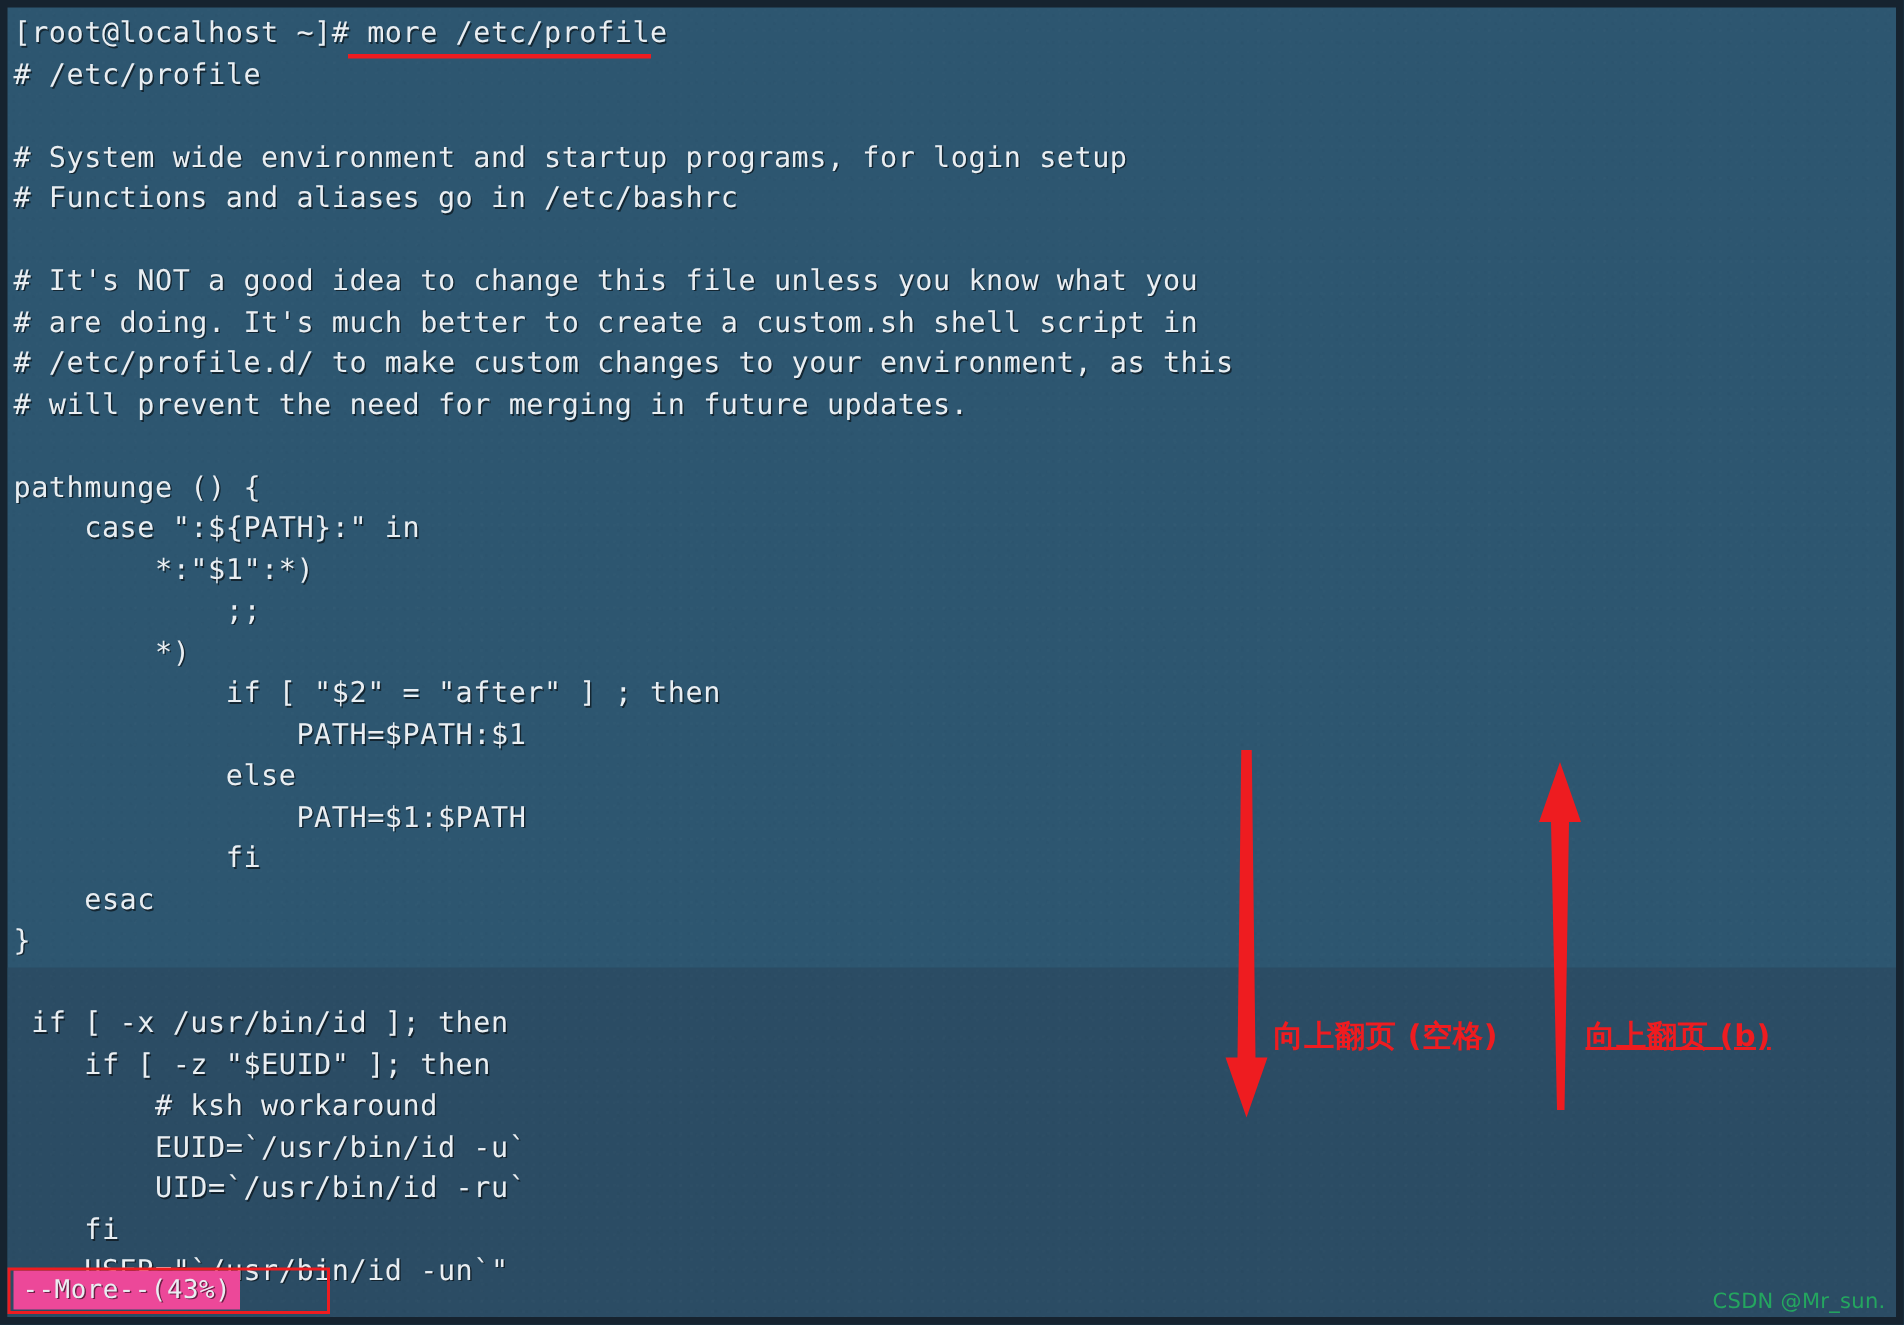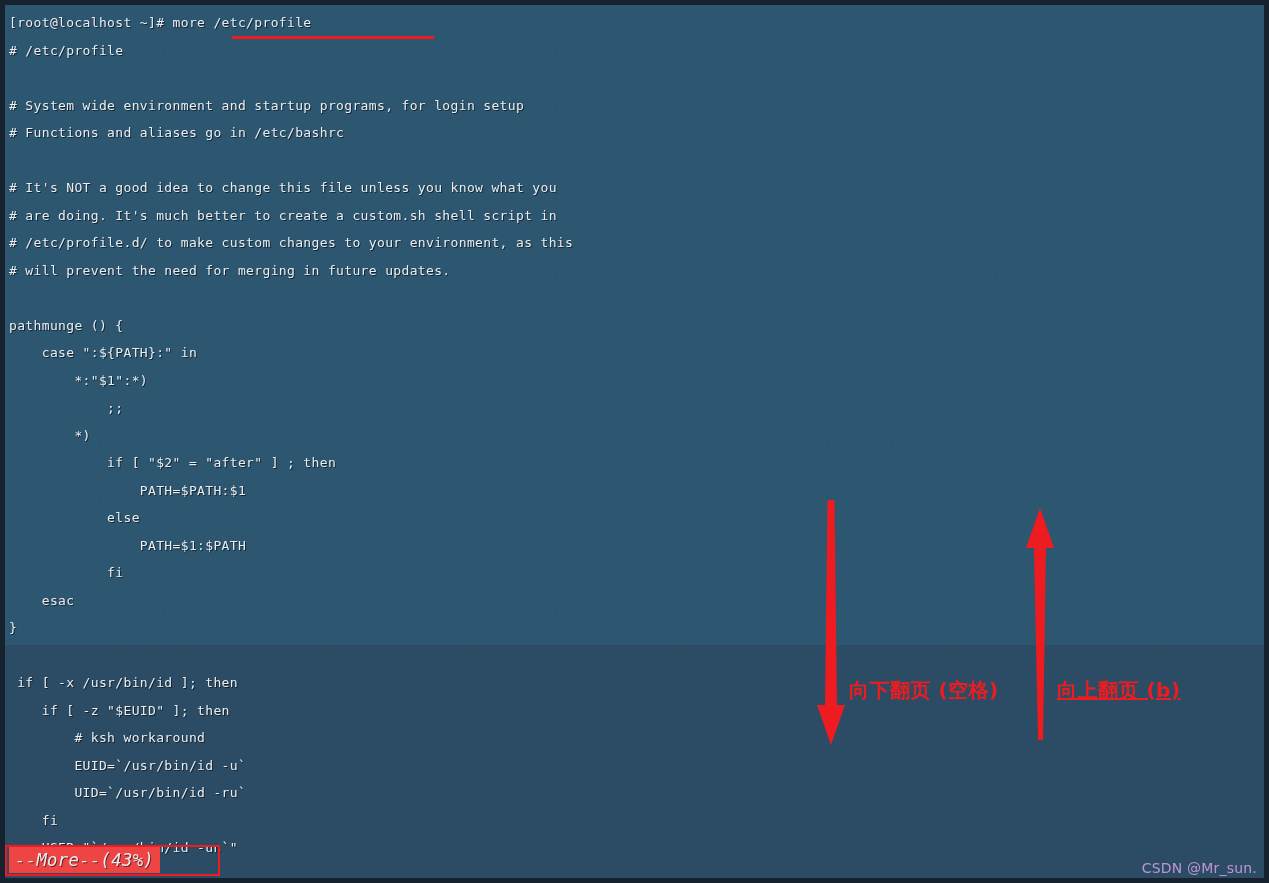--- a/index.html
+++ b/index.html
@@ -39,42 +39,41 @@
       radial-gradient(circle at 78% 37%, rgba(255,255,255,.04) 0 1px, transparent 1px),
       radial-gradient(circle at 31% 84%, rgba(0,0,0,.05) 0 1px, transparent 1px);
     background-size: 7px 7px, 9px 9px, 11px 11px, 13px 13px;
     pointer-events: none;
   }
   
   #term-text {
     position: absolute;
     left: 9px; top: 9px;
     right: 0; bottom: 0;
-    font-size: 13px;
+    font-size: 19px;
     line-height: 27.52px;
     letter-spacing: 0.35px;
     color: #e9eef2;
     white-space: pre;
     text-shadow: 1px 1px 0 rgba(0,0,0,.55);
   }
   .tline { height: 27.52px; }
   
   #status-line {
     position: absolute;
     left: 9px; top: 847px;
     height: 26px;
     padding: 1px 6px 0 6px;
-    background: #ef4444;
+    background: #ec4899;
     color: #e9eef2;
     font-size: 17.2px;
     line-height: 25px;
     letter-spacing: 0.35px;
     white-space: pre;
     text-shadow: 1px 1px 0 rgba(0,0,0,.55);
-    font-style: italic;
   }
   
   #cmd-underline {
     position: absolute;
     left: 232px; top: 36px;
     width: 202px; height: 3px;
     background: #ee1c20;
   }
   #status-box {
     position: absolute;
@@ -95,21 +94,21 @@
     font-weight: 700;
     white-space: pre;
     letter-spacing: .5px;
   }
   #annot-down { left: 849px; top: 677px; }
   #annot-up   { left: 1057px; top: 677px; text-decoration: underline; }
   
   #watermark {
     position: absolute;
     right: 12px; bottom: 7px;
-    color: #f0abfc;
+    color: #22c55e;
     opacity: .75;
     font-family: "DejaVu Sans", "Liberation Sans", sans-serif;
     font-size: 14px;
     letter-spacing: .2px;
     white-space: pre;
   }
 </style>
 </head>
 <body>
 
@@ -129,19 +128,19 @@
   <div id="status-box"></div>
 
   <svg id="arrow-down-wrap" class="arrow-svg" viewBox="0 0 40 245" width="40" height="245">
     <polygon points="15.5,0 22.5,0 25,205 33,205 19,245 5,205 13,205" fill="#ee1c20"></polygon>
   </svg>
 
   <svg id="arrow-up-wrap" class="arrow-svg" viewBox="0 0 40 232" width="40" height="232">
     <polygon points="20,0 34,40 26,40 23,232 18,232 14,40 6,40" fill="#ee1c20"></polygon>
   </svg>
 
-  <span id="annot-down" class="annot-label">向下翻页 (空格)</span>
+  <span id="annot-down" class="annot-label">向上翻页 (空格)</span>
 
   <span id="annot-up" class="annot-label">向上翻页 (b)</span>
 
   <span id="watermark">CSDN @Mr_sun.</span>
 
 </div>
 
 </body></html>

